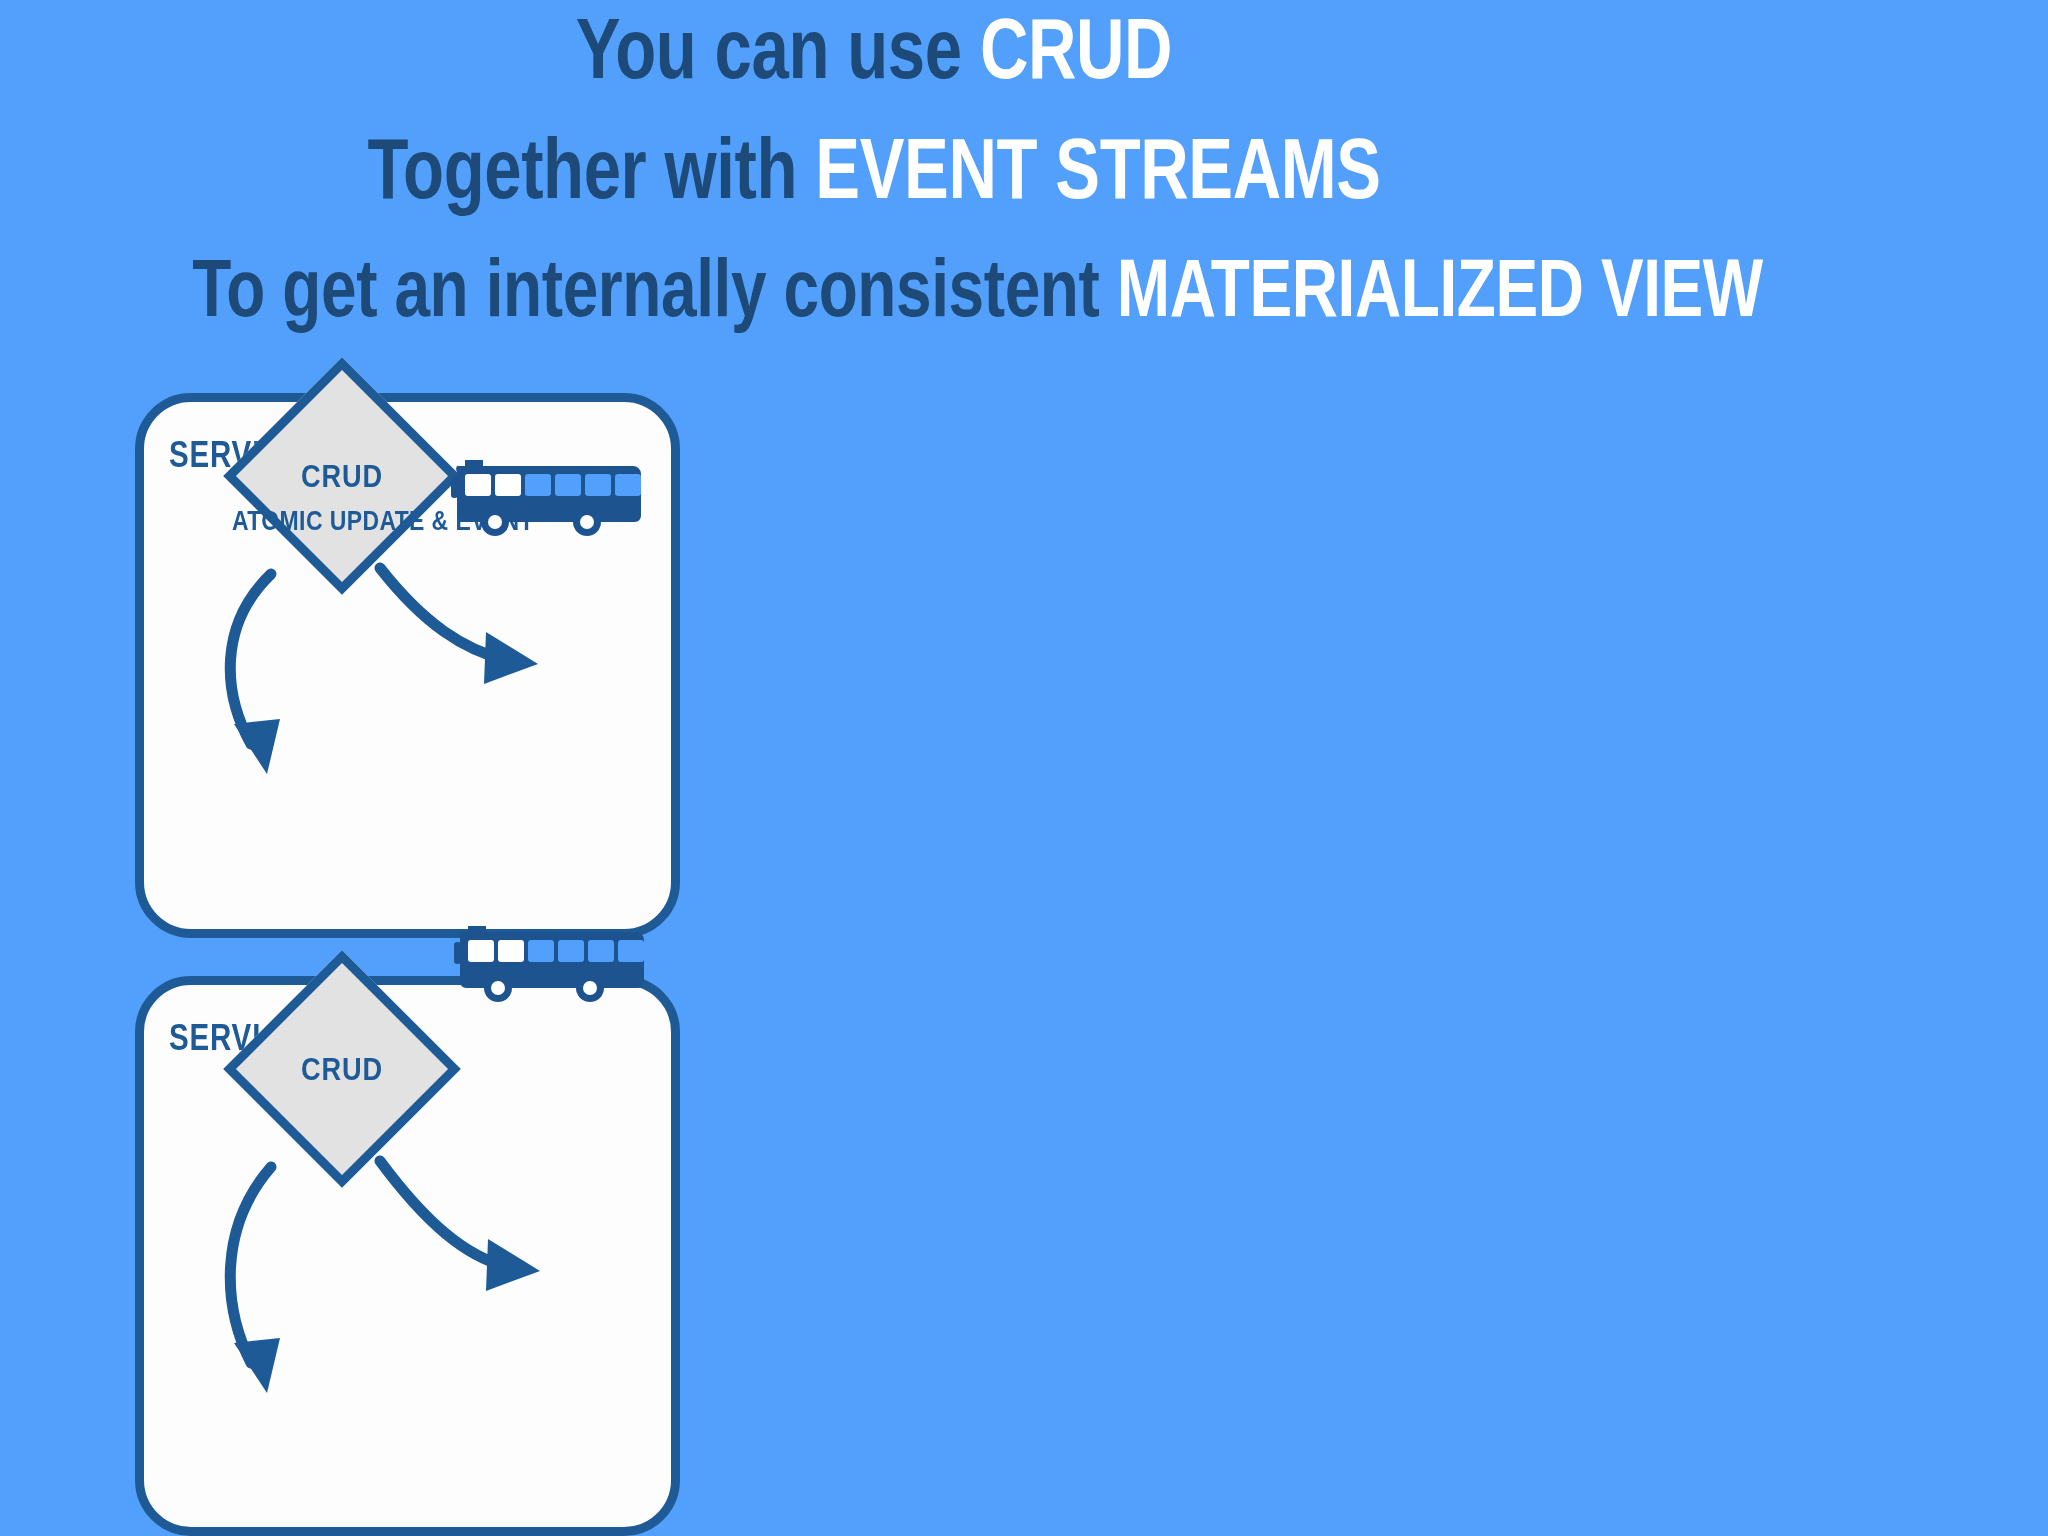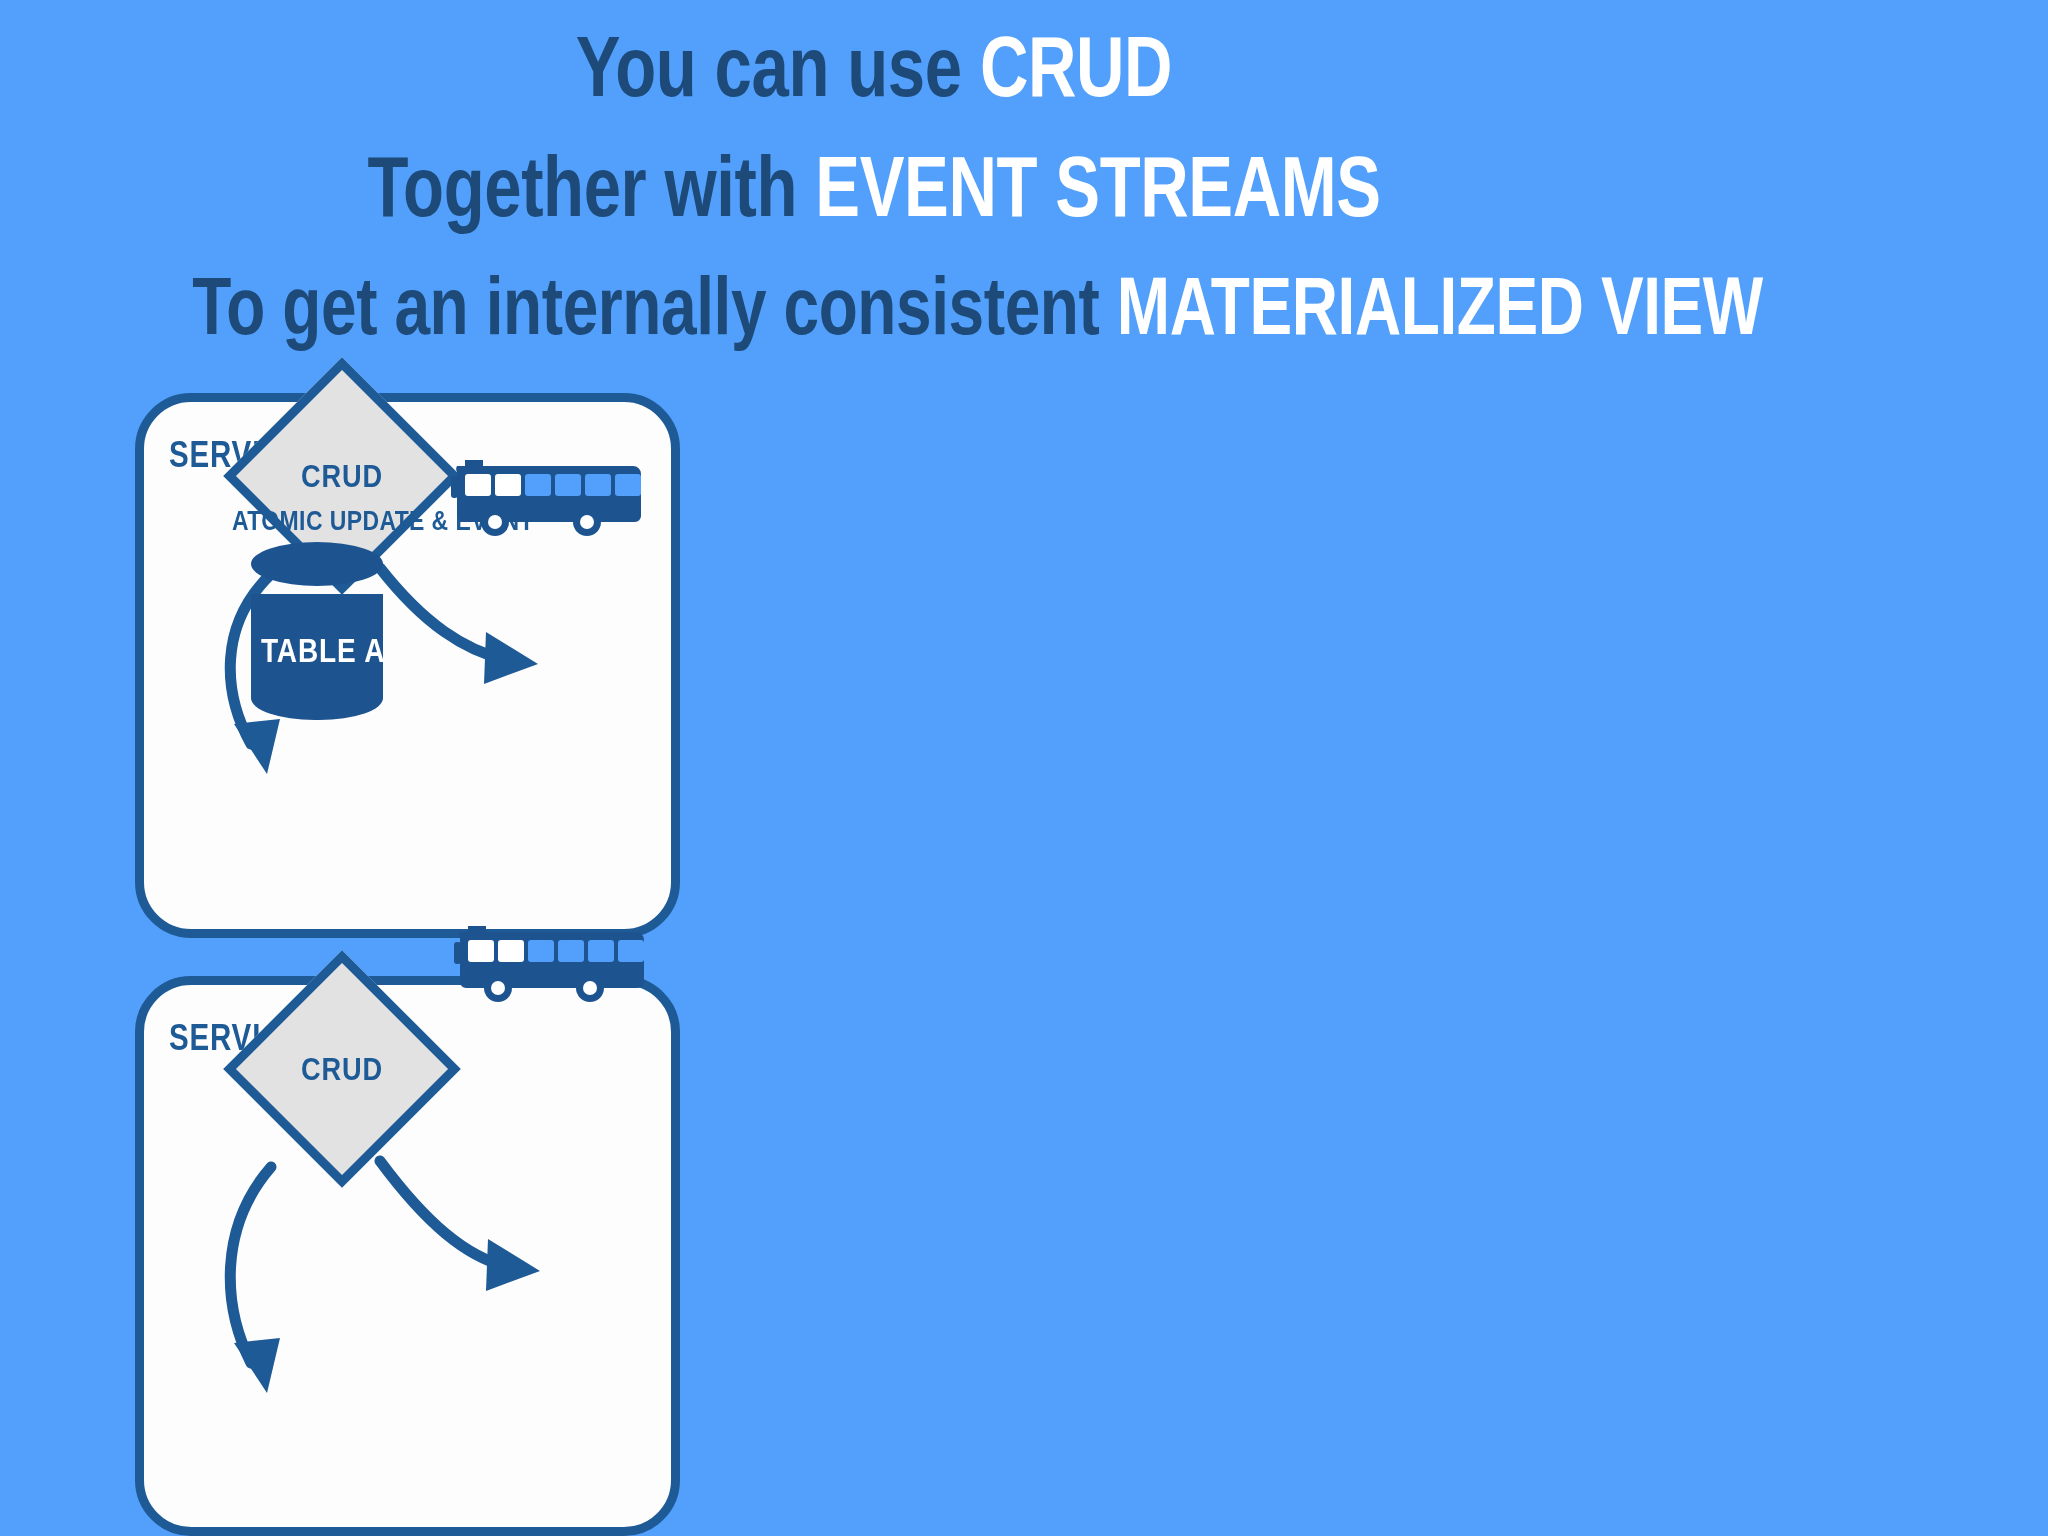--- a/index.html
+++ b/index.html
@@ -5,21 +5,20 @@
   html,body{margin:0;padding:0;}
   body{
     width:2048px;height:1536px;overflow:hidden;position:relative;
     background:#52a0fb;
     font-family:"Liberation Sans",sans-serif;
   }
   
   #headline{
     position:absolute;left:0;top:0;width:1748px;
     text-align:center;
-    padding-top:18px;
     user-select:none;
   }
   .hl-line{
     display:block;
     white-space:nowrap;
     font-weight:bold;
     letter-spacing:-0.5px;
     transform:scaleX(.78);
     transform-origin:center center;
   }
@@ -136,25 +135,20 @@
     </g>
   </svg>
 
   <div class="diamond-wrap" style="left:79px;top:-45px;width:238px;height:238px;">
     <div class="diamond" style="position:absolute;left:35px;top:35px;"></div>
     <div class="diamond-label">CRUD</div>
   </div>
 
   <div class="edge-label" style="left:88px;top:103px;">ATOMIC UPDATE &amp; EVENT</div>
 
-  <div class="cylinder" style="left:107px;top:140px;width:132px;height:150px;">
-    <div class="cyl-body" style="height:126px;"></div>
-    <div class="cyl-top"></div>
-    <div class="cyl-label" style="top:90px;">TABLE A</div>
-  </div>
 </div>
 
 <svg class="bus-svg" style="left:447px;top:452px;" width="215" height="90" viewBox="0 0 215 90">
   <g fill="#1d5490">
     <path d="M10 14 h8 v-6 h18 v6 h150 a8 8 0 0 1 8 8 v42 a6 6 0 0 1 -6 6 h-172 a6 6 0 0 1 -6 -6 v-44 a6 6 0 0 1 0 -6 z"></path>
     <rect x="4" y="24" width="7" height="22" rx="3"></rect>
   </g>
   <g fill="#ffffff">
     <rect x="18" y="22" width="26" height="22" rx="3"></rect>
     <rect x="48" y="22" width="26" height="22" rx="3"></rect>

